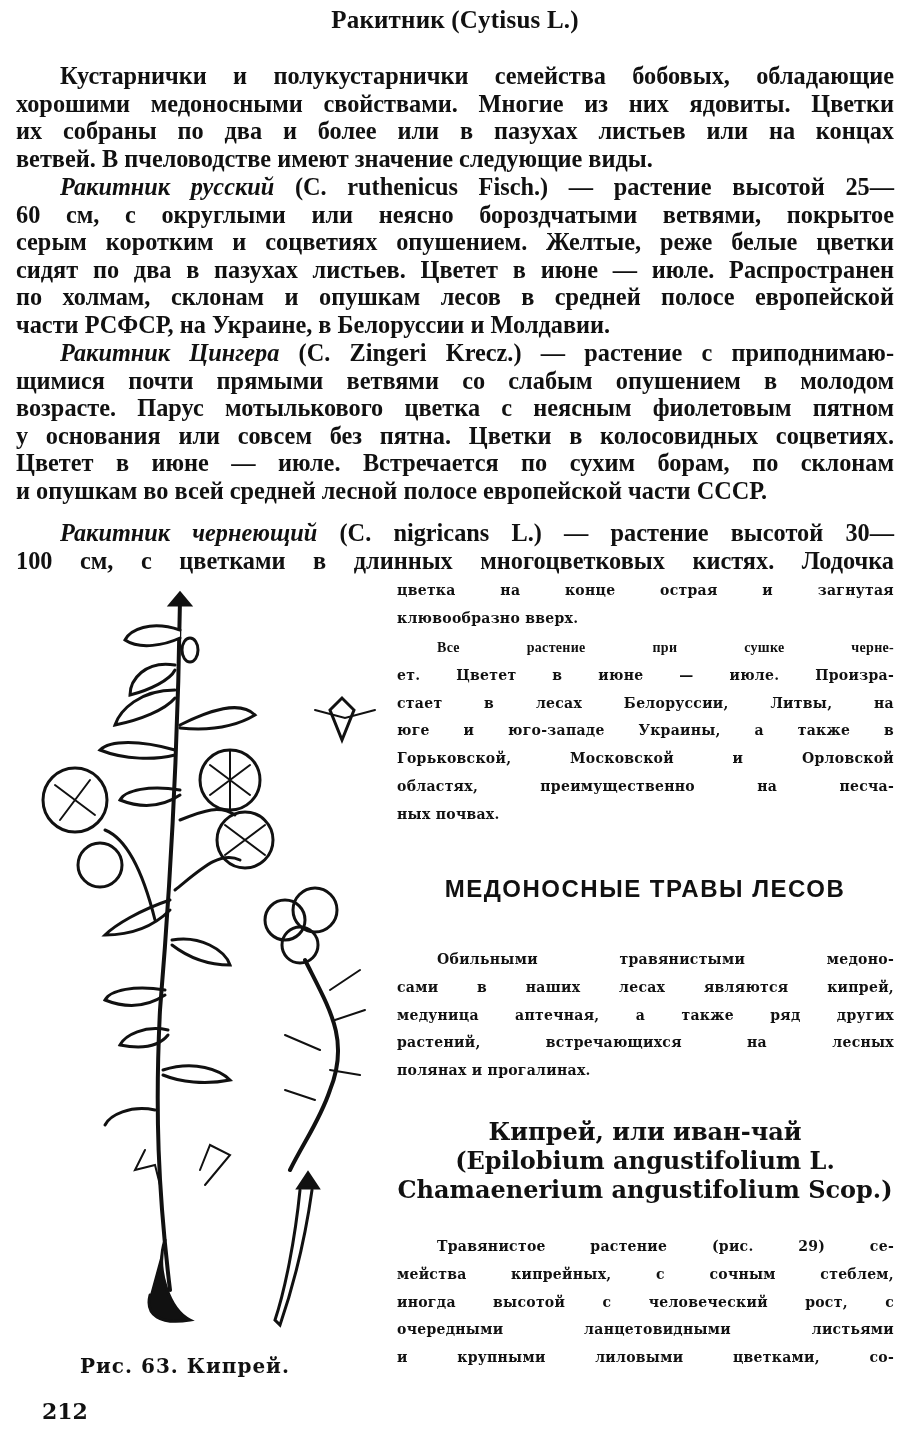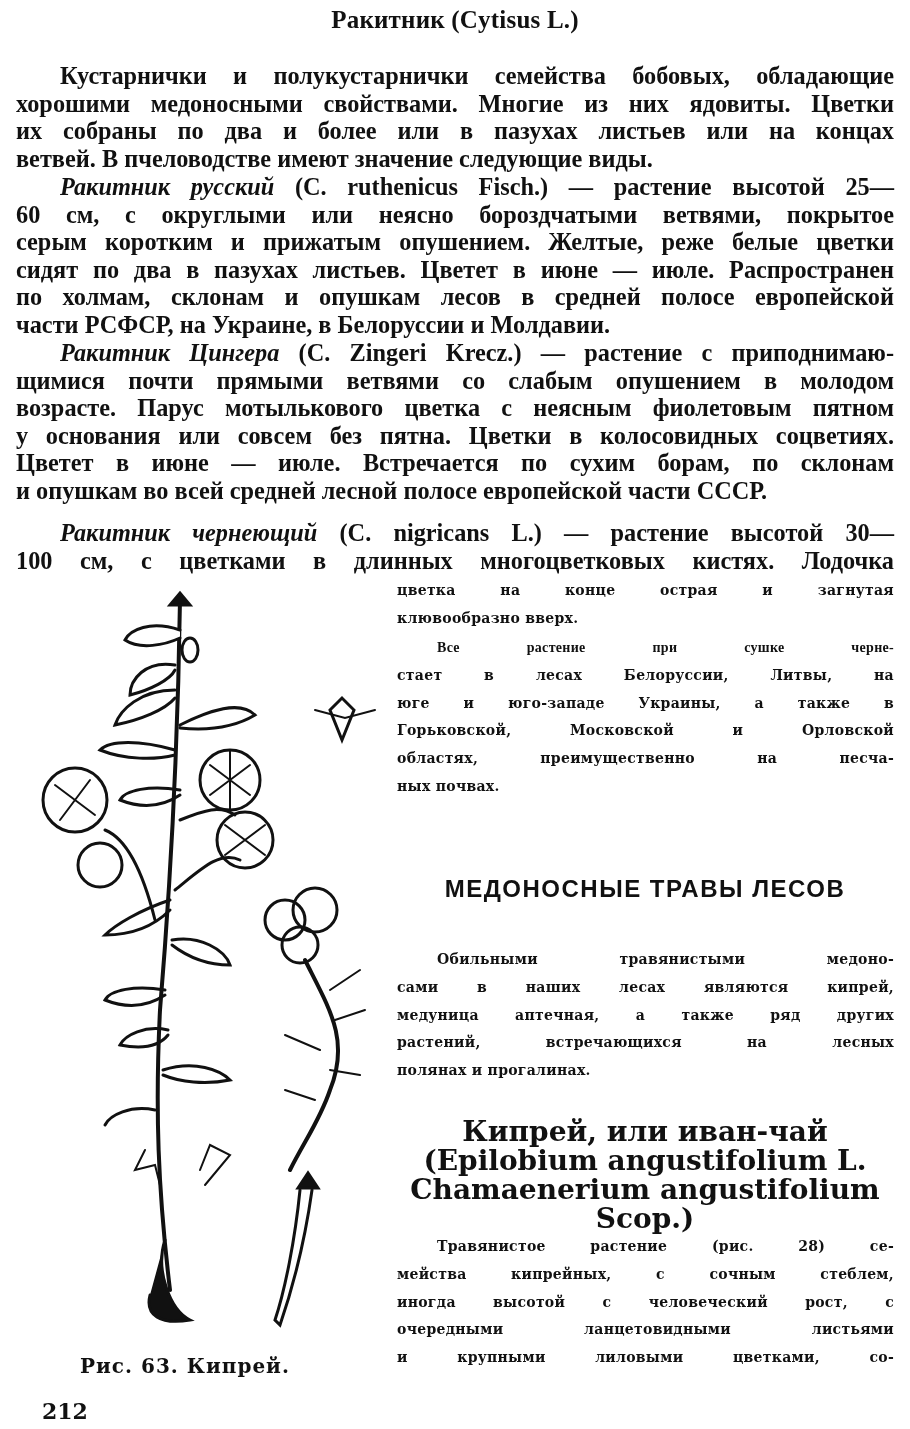--- a/index.html
+++ b/index.html
@@ -29,21 +29,21 @@
       letter-spacing: 0.3px;
     }
     .col-heading {
       position: absolute; left: 380px; width: 530px; text-align: center;
       font-family: "Liberation Sans", sans-serif; font-weight: bold;
       font-size: 24px; letter-spacing: 1.5px;
     }
     .col-title {
       position: absolute; left: 380px; width: 530px; text-align: center;
       font-family: "DejaVu Serif", serif; font-weight: bold;
-      font-size: 28px; line-height: 29px;
+      font-size: 24px; line-height: 29px;
     }
     .figure {
       position: absolute; left: 30px; top: 590px; width: 360px; height: 750px;
     }
     .caption {
       position: absolute; left: 80px; top: 1354px;
       font-size: 20px; font-weight: bold; letter-spacing: 1px;
       font-family: "DejaVu Serif", serif;
     }
     .page-number {
@@ -65,21 +65,21 @@
   <span class="line last">ветвей. В пчеловодстве имеют значение следующие виды.</span>
 </div>
 
 <div class="full-text" style="top:173px;">
   <span class="line indent">
     <span class="ital">Ракитник русский</span>
     <span>(C. ruthenicus Fisch.)</span>
     <span>— растение высотой 25—</span>
   </span>
   <span class="line">60 см, с округлыми или неясно бороздчатыми ветвями, покрытое</span>
-  <span class="line">серым коротким и прижатым опушением. Желтые, реже белые цветки</span>
+  <span class="line">серым коротким и соцветиях опушением. Желтые, реже белые цветки</span>
   <span class="line">сидят по два в пазухах листьев. Цветет в июне — июле. Распространен</span>
   <span class="line">по холмам, склонам и опушкам лесов в средней полосе европейской</span>
   <span class="line last">части РСФСР, на Украине, в Белоруссии и Молдавии.</span>
 </div>
 
 <div class="full-text" style="top:339px;">
   <span class="line indent">
     <span class="ital">Ракитник Цингера</span>
     <span>(C. Zingeri Krecz.)</span>
     <span>— растение с приподнимаю-</span>
@@ -100,20 +100,21 @@
   <span class="line">100 см, с цветками в длинных многоцветковых кистях. Лодочка</span>
 </div>
 
 <div class="col-text" style="top:577px;">
   <span class="line">цветка на конце острая и загнутая</span>
   <span class="line last">клювообразно вверх.</span>
 </div>
 
 <div class="col-text" style="top:634px;">
   <span class="line indent" style="padding-left:40px;font-family:Liberation Serif, serif;">Все растение при сушке черне-</span>
+  <span class="line">ет. Цветет в июне — июле. Произра-</span>
   <span class="line">стает в лесах Белоруссии, Литвы, на</span>
   <span class="line">юге и юго-западе Украины, а также в</span>
   <span class="line">Горьковской, Московской и Орловской</span>
   <span class="line">областях, преимущественно на песча-</span>
   <span class="line last">ных почвах.</span>
 </div>
 
 <div class="col-heading" style="top:875px;">МЕДОНОСНЫЕ ТРАВЫ ЛЕСОВ</div>
 
 <div class="col-text" style="top:946px;">
@@ -124,21 +125,21 @@
   <span class="line last">полянах и прогалинах.</span>
 </div>
 
 <div class="col-title" style="top:1117px;">
   <div>Кипрей, или иван-чай</div>
   <div>(Epilobium angustifolium L.</div>
   <div>Chamaenerium angustifolium Scop.)</div>
 </div>
 
 <div class="col-text" style="top:1233px;">
-  <span class="line indent" style="padding-left:40px;">Травянистое растение (рис. 28) се-</span>
+  <span class="line indent" style="padding-left:40px;">Травянистое растение (рис. 29) се-</span>
   <span class="line">мейства кипрейных, с сочным стеблем,</span>
   <span class="line">иногда высотой с человеческий рост, с</span>
   <span class="line">очередными ланцетовидными листьями</span>
   <span class="line">и крупными лиловыми цветками, со-</span>
 </div>
 
 <div class="figure">
   <svg width="360" height="750" viewBox="0 0 360 750" fill="none" stroke="#111" stroke-width="3" stroke-linecap="round">
 
     <path d="M150 10 C148 150 140 300 130 420 C125 520 128 600 140 700" stroke-width="4"></path>

